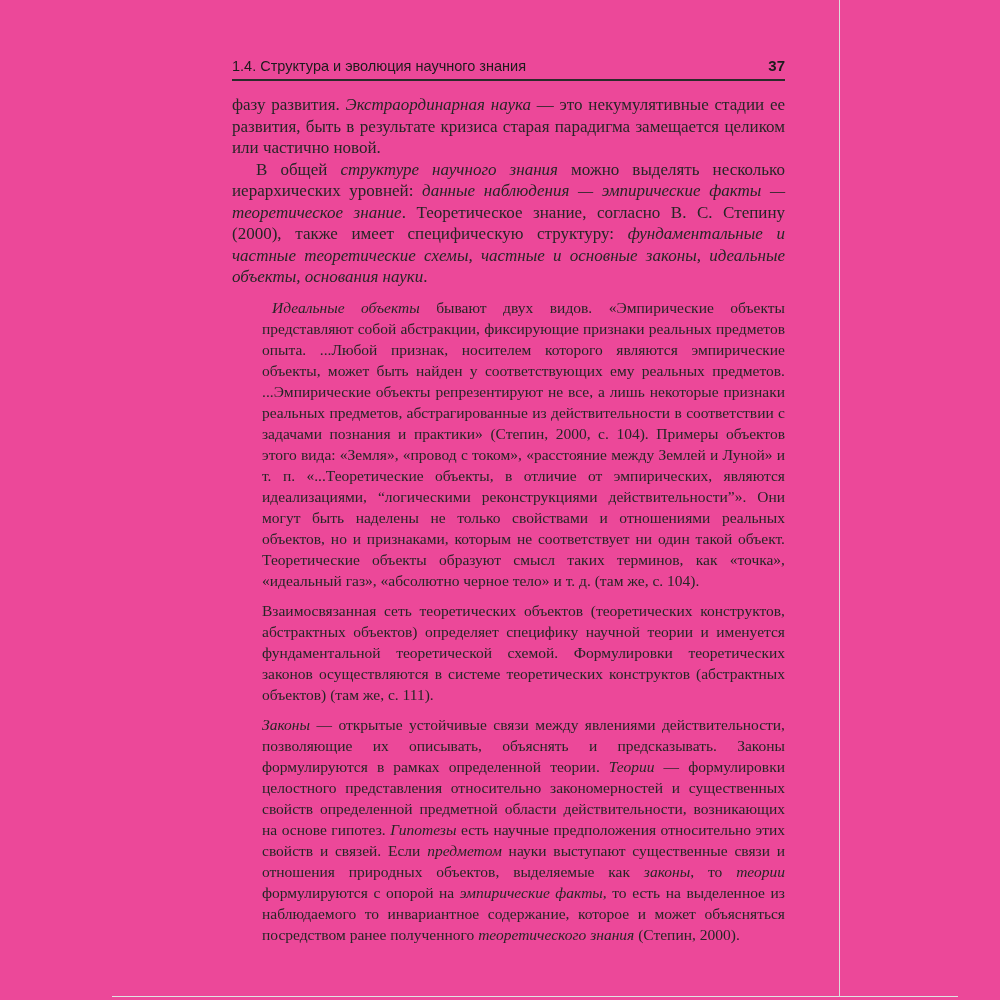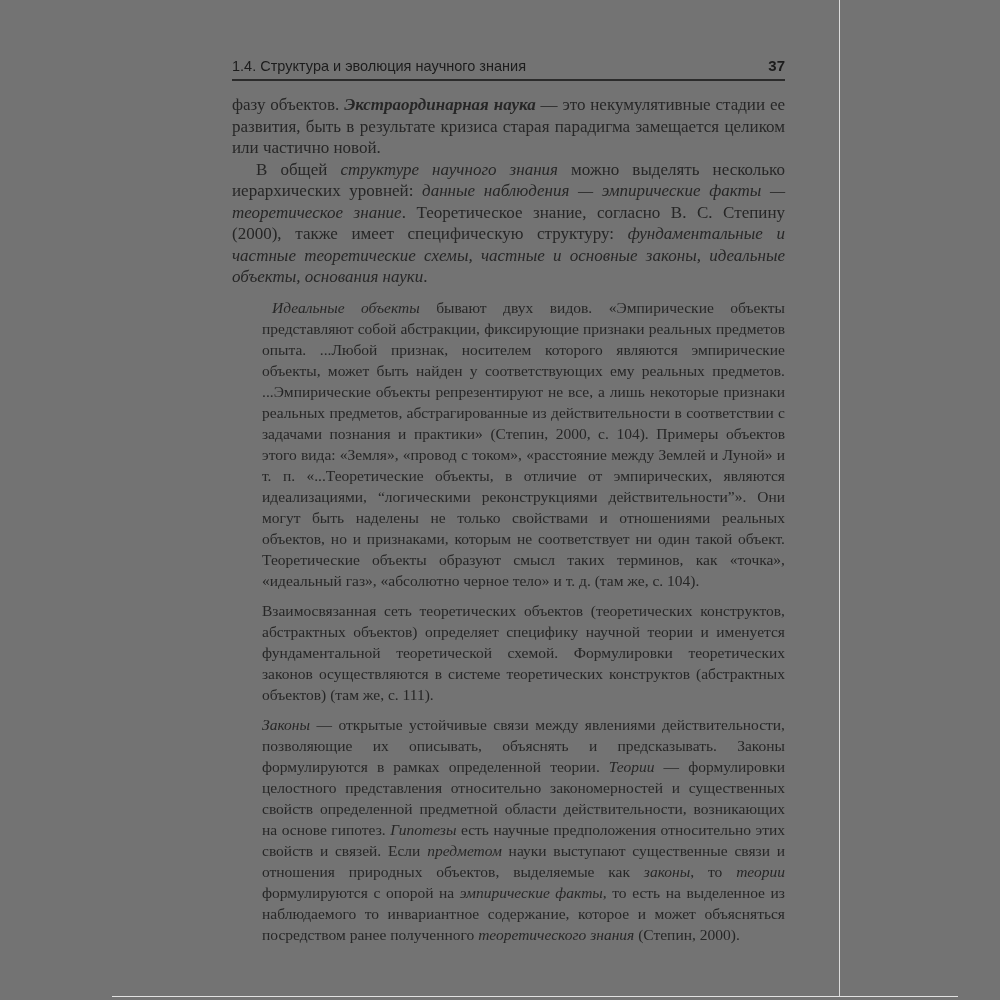--- a/index.html
+++ b/index.html
@@ -10,21 +10,21 @@
   body {
     width: 1000px;
     height: 1000px;
     position: relative;
     overflow: hidden;
   }
   .page {
     position: absolute;
     left: 0; top: 0;
     width: 1000px; height: 1000px;
-    background: #737373;
+    background: #ec4899;
   }
   .edge-right {
     position: absolute;
     left: 839px; top: 0;
     width: 1px; height: 997px;
     background: #dcdcdc;
   }
   .edge-bottom {
     position: absolute;
     left: 112px; top: 996px;
@@ -92,21 +92,21 @@
   <div class="edge-right"></div>
   <div class="edge-bottom"></div>
 
   <div class="column">
 
     <div class="running-header">
       <span class="section-title">1.4. Структура и эволюция научного знания</span>
       <span class="page-num">37</span>
     </div>
 
-    <p class="body first"><span>фазу объектов. </span><span style="font-style: italic; font-weight: bold;">Экстраординарная наука</span><span> — это некумулятивные стадии ее развития, быть в результате кризиса старая парадигма замещается целиком или частично новой.</span></p>
+    <p class="body first"><span>фазу развития. </span><span style="font-style: italic;">Экстраординарная наука</span><span> — это некумулятивные стадии ее развития, быть в результате кризиса старая парадигма замещается целиком или частично новой.</span></p>
 
     <p class="body indent"><span>В общей </span><span style="font-style: italic;">структуре научного знания</span><span> можно выделять несколько иерархических уровней: </span><span style="font-style: italic;">данные наблюдения — эмпирические факты — теоретическое знание</span><span>. Теоретическое знание, согласно В. С. Степину (2000), также имеет специфическую структуру: </span><span style="font-style: italic;">фундаментальные и частные теоретические схемы, частные и основные законы, идеальные объекты, основания науки</span><span>.</span></p>
 
     <p class="quote"><span style="font-style: italic;">Идеальные объекты</span><span> бывают двух видов. «Эмпирические объекты представляют собой абстракции, фиксирующие признаки реальных предметов опыта. ...Любой признак, носителем которого являются эмпирические объекты, может быть найден у соответствующих ему реальных предметов. ...Эмпирические объекты репрезентируют не все, а лишь некоторые признаки реальных предметов, абстрагированные из действительности в соответствии с задачами познания и практики» (Степин, 2000, с. 104). Примеры объектов этого вида: «Земля», «провод с током», «расстояние между Землей и Луной» и т. п. «...Теоретические объекты, в отличие от эмпирических, являются идеализациями, “логическими реконструкциями действительности”». Они могут быть наделены не только свойствами и отношениями реальных объектов, но и признаками, которым не соответствует ни один такой объект. Теоретические объекты образуют смысл таких терминов, как «точка», «идеальный газ», «абсолютно черное тело» и т. д. (там же, с. 104).</span></p>
 
     <p class="quote no-ti"><span>Взаимосвязанная сеть теоретических объектов (теоретических конструктов, абстрактных объектов) определяет специфику научной теории и именуется фундаментальной теоретической схемой. Формулировки теоретических законов осуществляются в системе теоретических конструктов (абстрактных объектов) (там же, с. 111).</span></p>
 
     <p class="quote no-ti"><span style="font-style: italic;">Законы</span><span> — открытые устойчивые связи между явлениями действительности, позволяющие их описывать, объяснять и предсказывать. Законы формулируются в рамках определенной теории. </span><span style="font-style: italic;">Теории</span><span> — формулировки целостного представления относительно закономерностей и существенных свойств определенной предметной области действительности, возникающих на основе гипотез. </span><span style="font-style: italic;">Гипотезы</span><span> есть научные предположения относительно этих свойств и связей. Если </span><span style="font-style: italic;">предметом</span><span> науки выступают существенные связи и отношения природных объектов, выделяемые как </span><span style="font-style: italic;">законы</span><span>, то </span><span style="font-style: italic;">теории</span><span> формулируются с опорой на </span><span style="font-style: italic;">эмпирические факты</span><span>, то есть на выделенное из наблюдаемого то инвариантное содержание, которое и может объясняться посредством ранее полученного </span><span style="font-style: italic;">теоретического знания</span><span> (Степин, 2000).</span></p>
 
 

